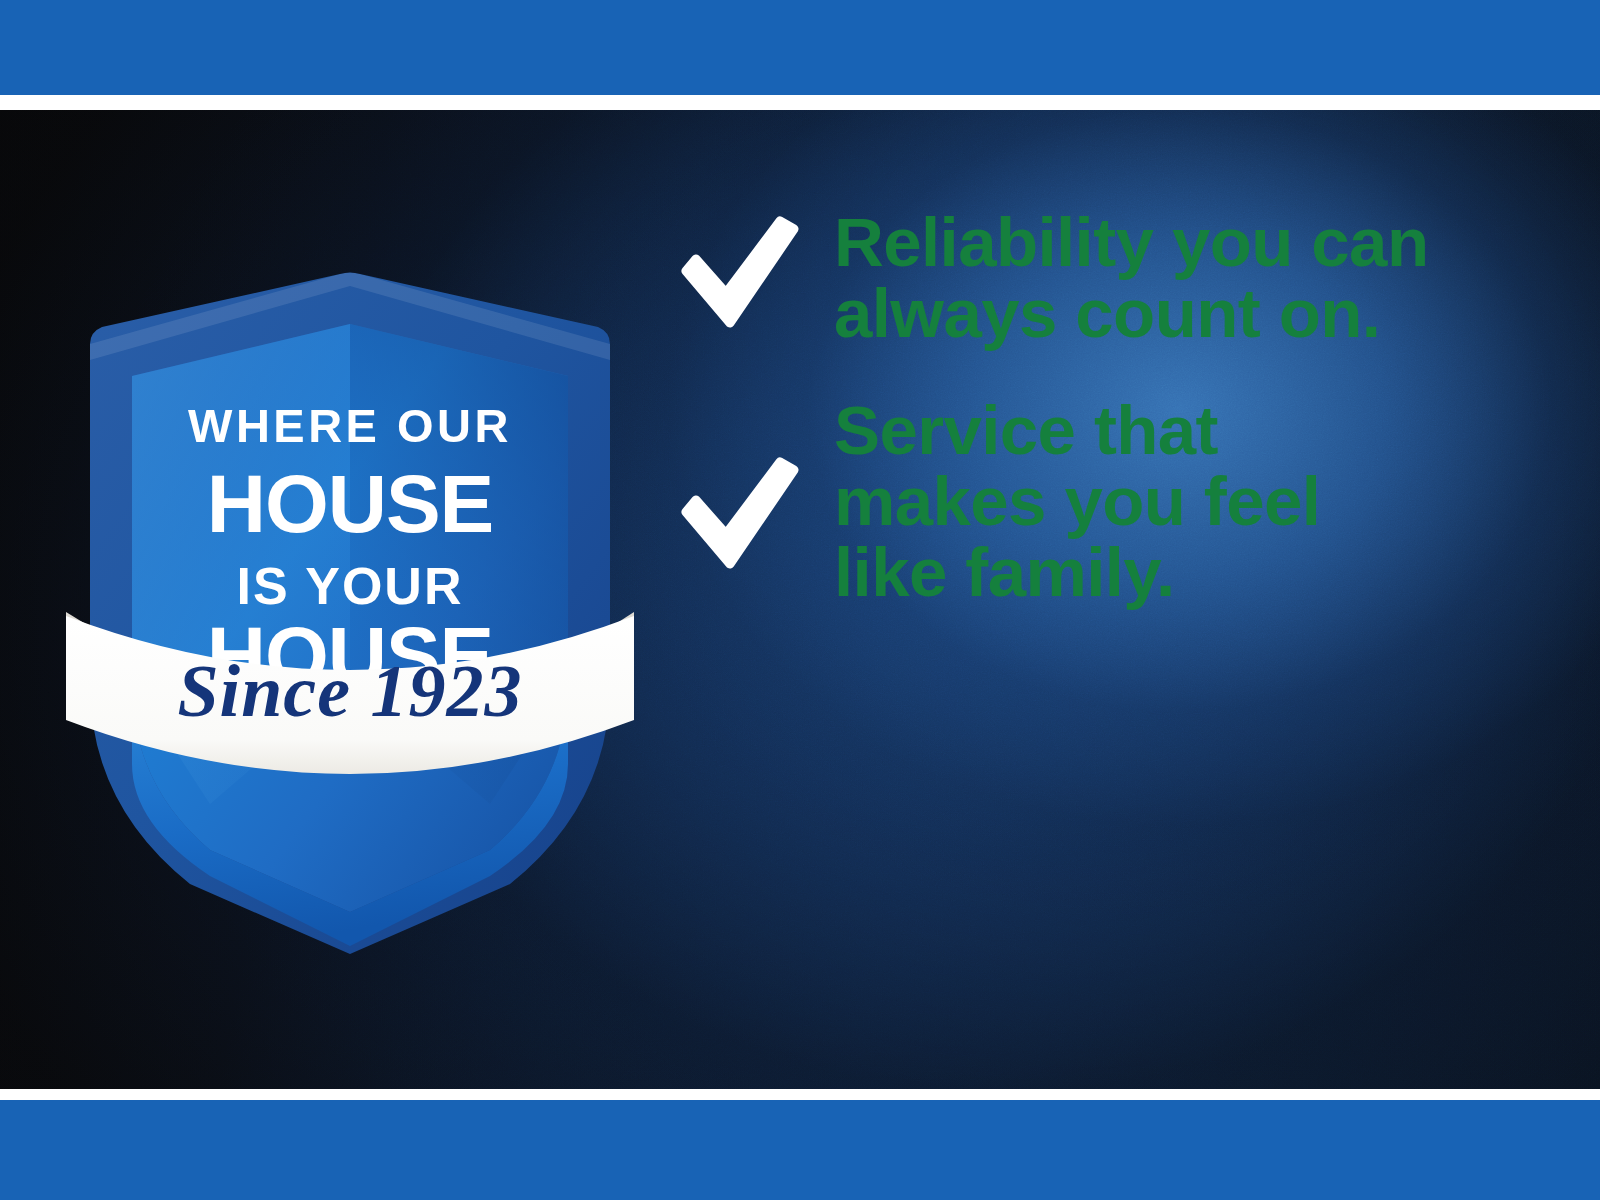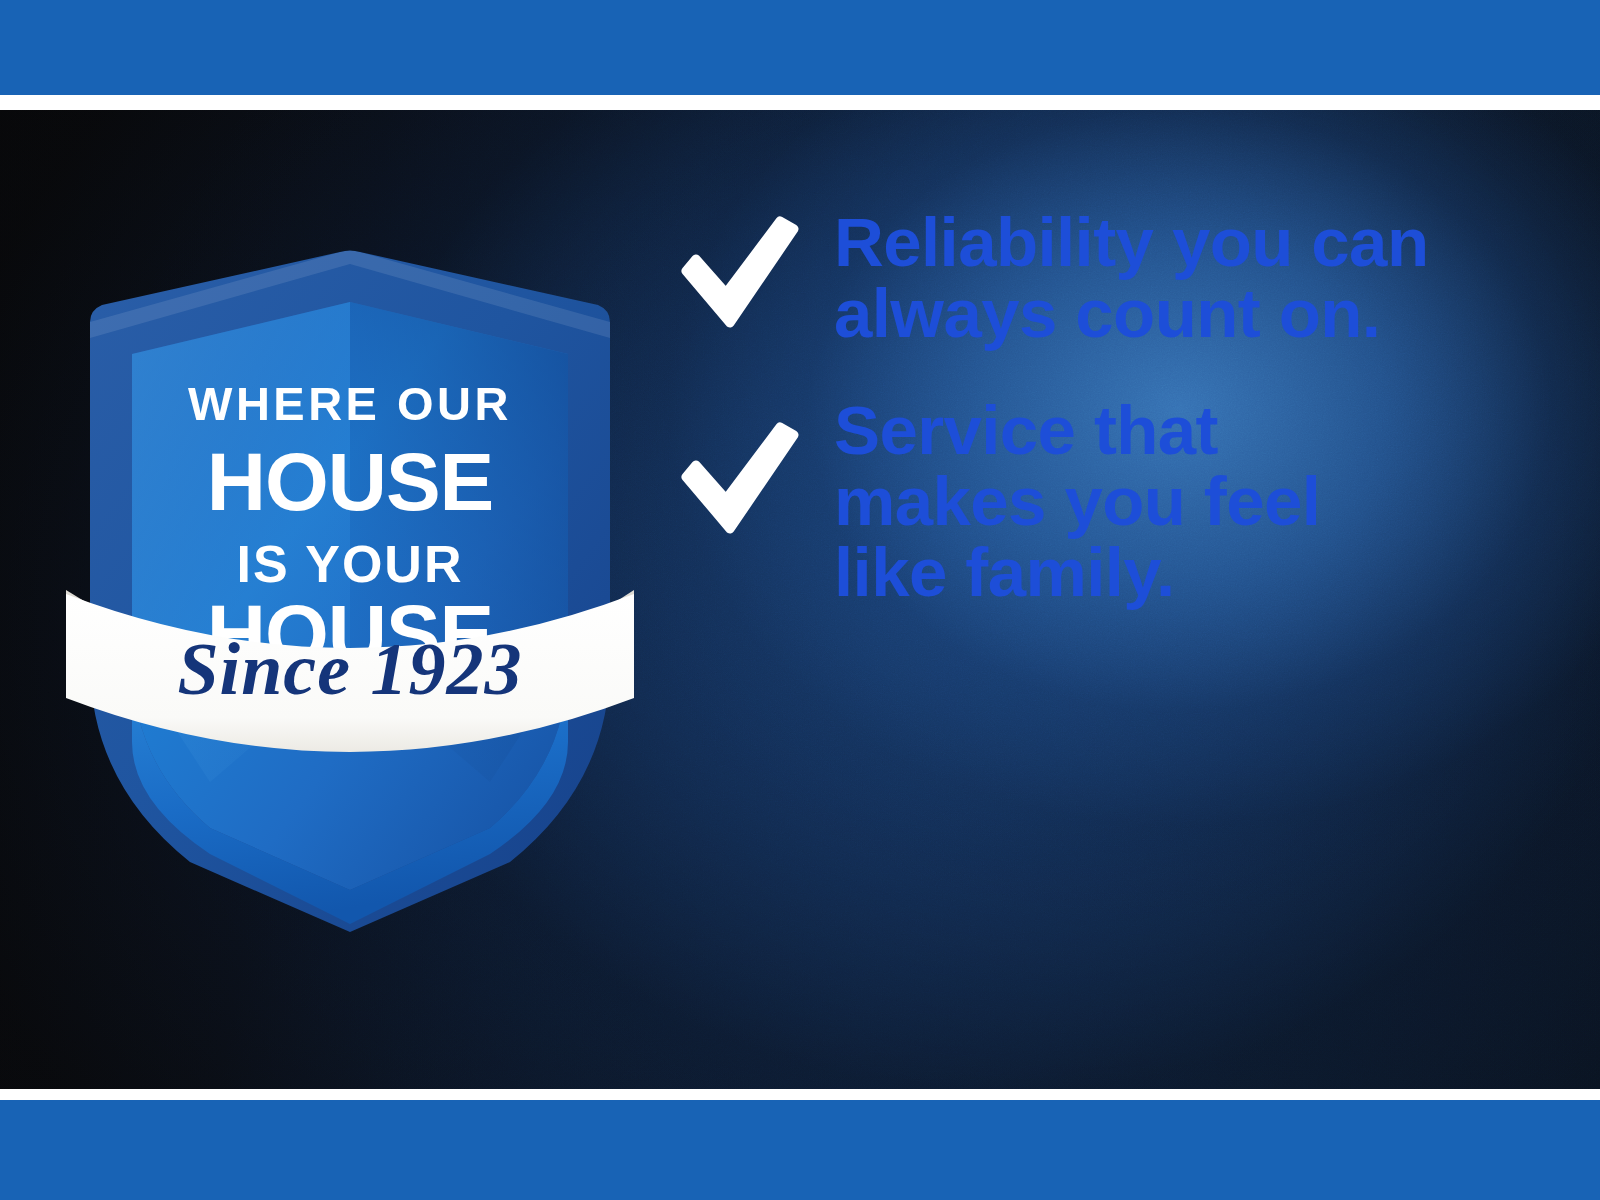--- a/index.html
+++ b/index.html
@@ -60,21 +60,21 @@
   .stage-noise {
     position:absolute; inset:0;
     opacity:0.30;
     mix-blend-mode:overlay;
     pointer-events:none;
   }
 
   
   .emblem {
     position:absolute;
-    left:60px; top:142px;
+    left:60px; top:164px;
     width:580px; height:810px;
   }
   .emblem svg { display:block; width:100%; height:100%; }
 
   .shield-line {
     font-family:"Liberation Sans", sans-serif;
     font-weight:bold;
     fill:#ffffff;
     text-anchor:middle;
   }
@@ -96,31 +96,31 @@
     position:absolute;
     left:672px; top:205px;
     width:860px;
   }
   .bullet {
     position:relative;
     display:flex;
     align-items:flex-start;
     gap:34px;
   }
-  .bullet + .bullet { margin-top:46px; }
+  .bullet + .bullet { margin-top:46px;align-items:center; }
 
   .check {
     flex:0 0 auto;
     width:128px; height:118px;
     margin-top:10px;
   }
   .check svg { display:block; width:100%; height:100%; }
 
   .bullet-text {
-    color:#1d4ed8;
+    color:#15803d;
     font-family:"Liberation Sans", sans-serif;
     font-weight:bold;
     font-size:69px;
     line-height:1.03;
     letter-spacing:-0.6px;
     white-space:pre-line;
     padding-top:2px;
   }
   .b2 .bullet-text { padding-top:0; }
   .b2 .check { margin-top:26px; }

